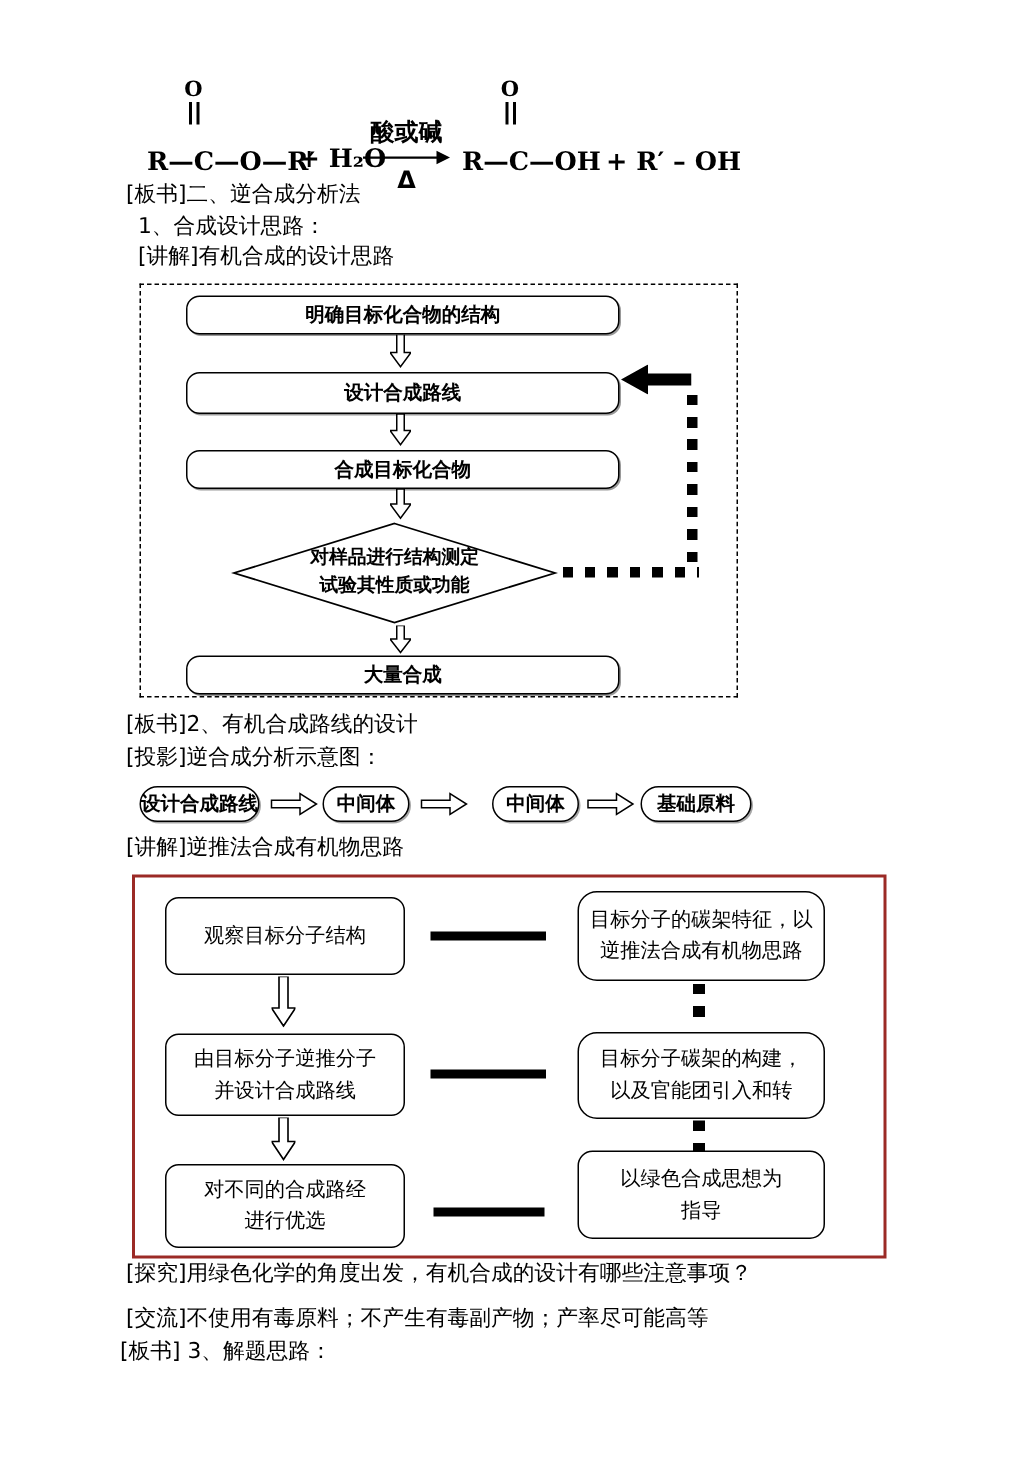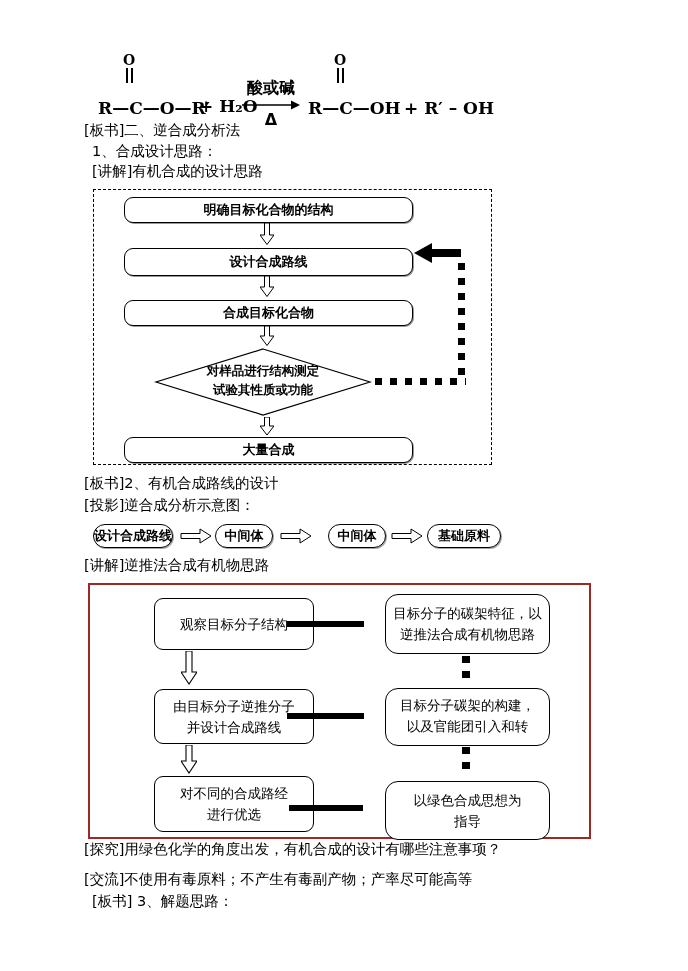--- a/index.html
+++ b/index.html
@@ -23,21 +23,21 @@
         font-weight:bold;white-space:nowrap;}
   
   .pill{border:1px solid #000;border-radius:12px;background:#fff;display:flex;
         align-items:center;justify-content:center;font-weight:bold;font-size:13px;
         height:22px;white-space:nowrap;box-shadow:1px 1px 0 rgba(0,0,0,.35);}
   
   #retrobox{border:2px solid #9b2a26;background:#fff;}
   .stepbox{border:1px solid #000;background:#fff;display:flex;flex-direction:column;
         align-items:center;justify-content:center;text-align:center;font-size:13.5px;
         line-height:1.55;white-space:nowrap;}
-  .stepbox.left{border-radius:9px;margin-left:44px;}
+  .stepbox.left{border-radius:9px;}
   .stepbox.right{border-radius:13px;}
   .hbar{background:#000;}
 </style>
 </head>
 <body>
 
 <div id="page">
 
   <div class="abs" style="left:98px;top:54px;width:380px;height:66px;">
 
@@ -154,28 +154,28 @@
 
     <div class="abs hbar" style="left:197px;top:36px;width:77px;height:6px;"></div>
     <div class="abs hbar" style="left:197px;top:128px;width:77px;height:6px;"></div>
     <div class="abs hbar" style="left:199px;top:220px;width:74px;height:6px;"></div>
 
     <div class="abs stepbox right" style="left:295px;top:9px;width:163px;height:58px;">
       <div>目标分子的碳架特征，以</div>
       <div>逆推法合成有机物思路</div>
     </div>
     <div class="abs vdots" style="left:372px;top:71px;width:8px;height:27px;"></div>
-    <div class="abs stepbox right" style="left:295px;top:103px;width:163px;height:56px;font-family:Liberation Serif, serif;">
+    <div class="abs stepbox right" style="left:295px;top:103px;width:163px;height:56px;">
       <div>目标分子碳架的构建，</div>
       <div>以及官能团引入和转</div>
     </div>
     <div class="abs vdots" style="left:372px;top:162px;width:8px;height:24px;"></div>
-    <div class="abs stepbox right" style="left:295px;top:196px;width:163px;height:57px;">
+    <div class="abs stepbox right" style="left:295px;top:182px;width:163px;height:57px;border-radius:10px;">
       <div>以绿色合成思想为</div>
       <div>指导</div>
     </div>
   </div>
 
   <div class="abs tline" style="left:84px;top:840px;">[探究]用绿色化学的角度出发，有机合成的设计有哪些注意事项？</div>
   <div class="abs tline" style="left:84px;top:870px;">[交流]不使用有毒原料；不产生有毒副产物；产率尽可能高等</div>
-  <div class="abs tline" style="left:92px;top:892px;">[板书] 3、解题思路：</div>
+  <div class="abs tline" style="left:80px;top:892px;">[板书] 3、解题思路：</div>
 
 </div>
 
 </body></html>

